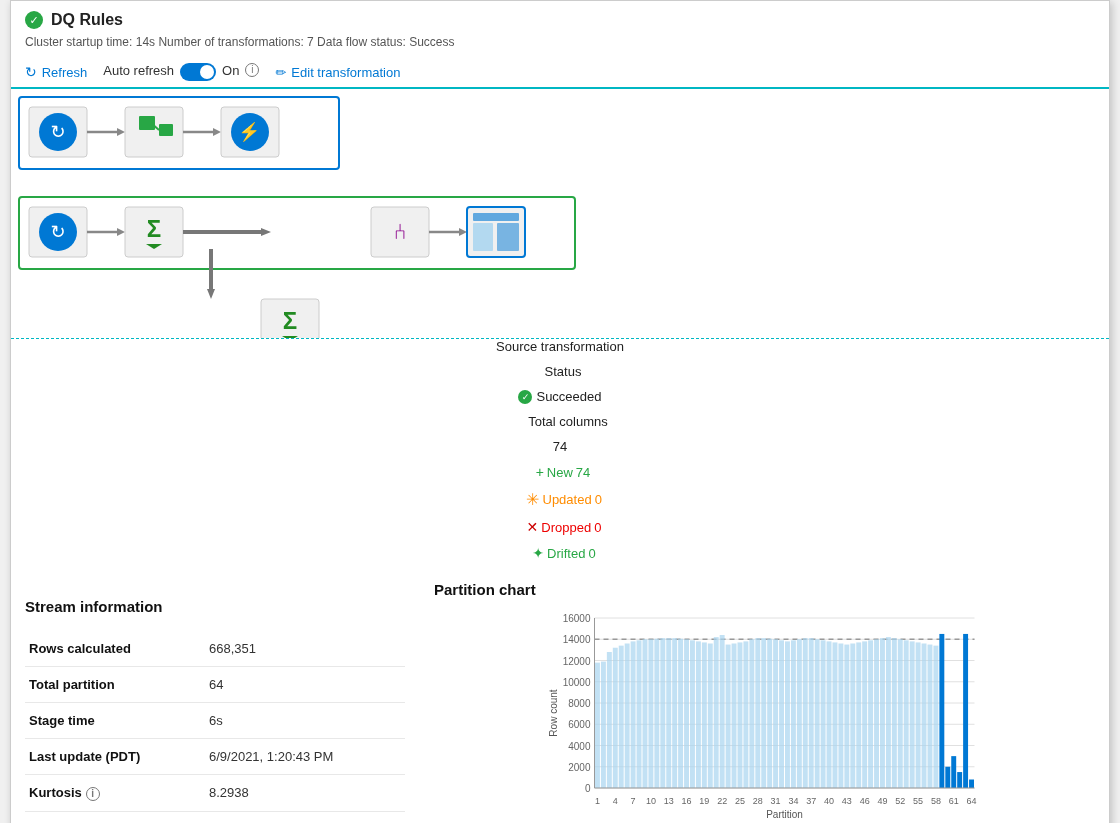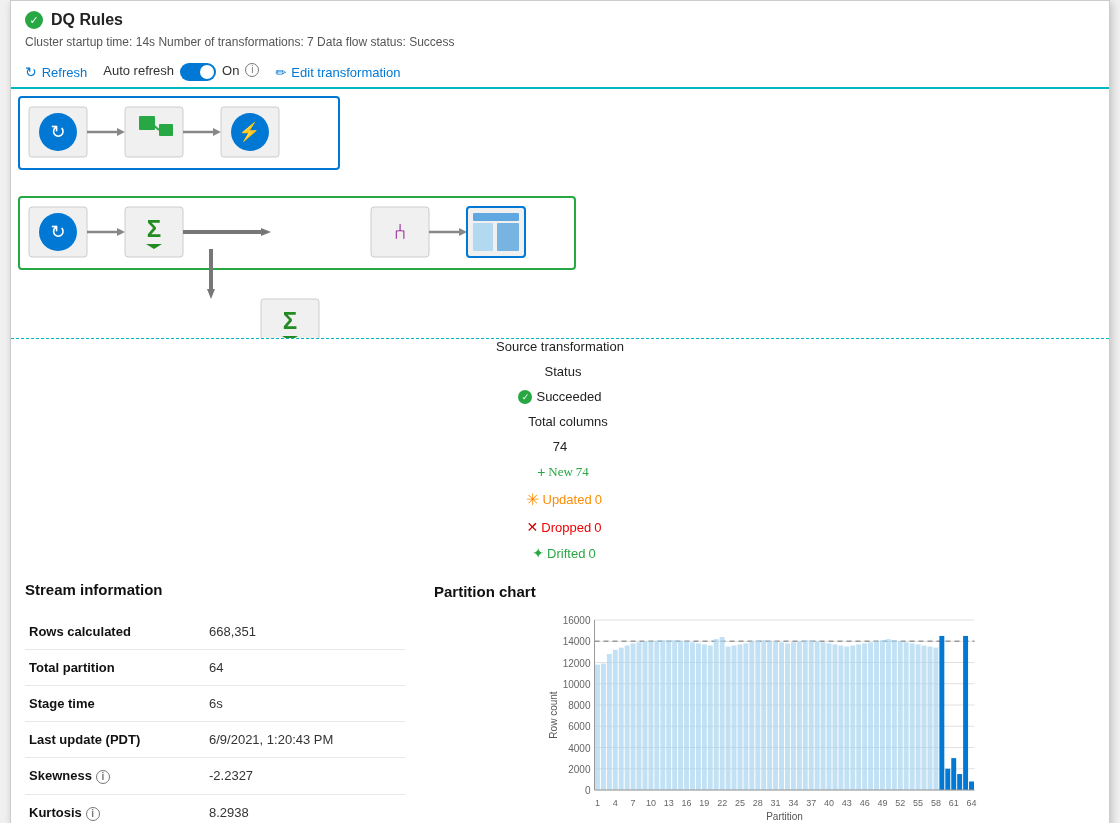--- a/index.html
+++ b/index.html
@@ -122,21 +122,21 @@
     .status-dot-green {
       width: 14px; height: 14px;
       background: #28a745;
       border-radius: 50%;
       display: inline-flex;
       align-items: center;
       justify-content: center;
       color: #fff;
       font-size: 9px;
     }
-    .badge-new { color: #28a745; font-weight: 500; font-family: Liberation Serif, serif; }
+    .badge-new { color: #28a745; font-weight: 500; }
     .badge-updated { color: #ff8c00; font-weight: 500; }
     .badge-dropped { color: #e00; font-weight: 500; }
     .badge-drifted { color: #28a745; font-weight: 500; }
 
     .content-grid {
       display: flex;
       gap: 29px;
       align-items: center;
     }
     .stream-info {
@@ -332,24 +332,20 @@
                 <td>Total partition</td>
                 <td>64</td>
               </tr>
               <tr>
                 <td>Stage time</td>
                 <td>6s</td>
               </tr>
               <tr>
                 <td>Last update (PDT)</td>
                 <td>6/9/2021, 1:20:43 PM</td>
-              </tr>
-              <tr>
-                <td>Skewness<span class="info-icon">i</span></td>
-                <td>-2.2327</td>
               </tr>
               <tr>
                 <td>Kurtosis<span class="info-icon">i</span></td>
                 <td>8.2938</td>
               </tr>
             </tbody>
         </table>
       </div>
 
       <div class="chart-area">

